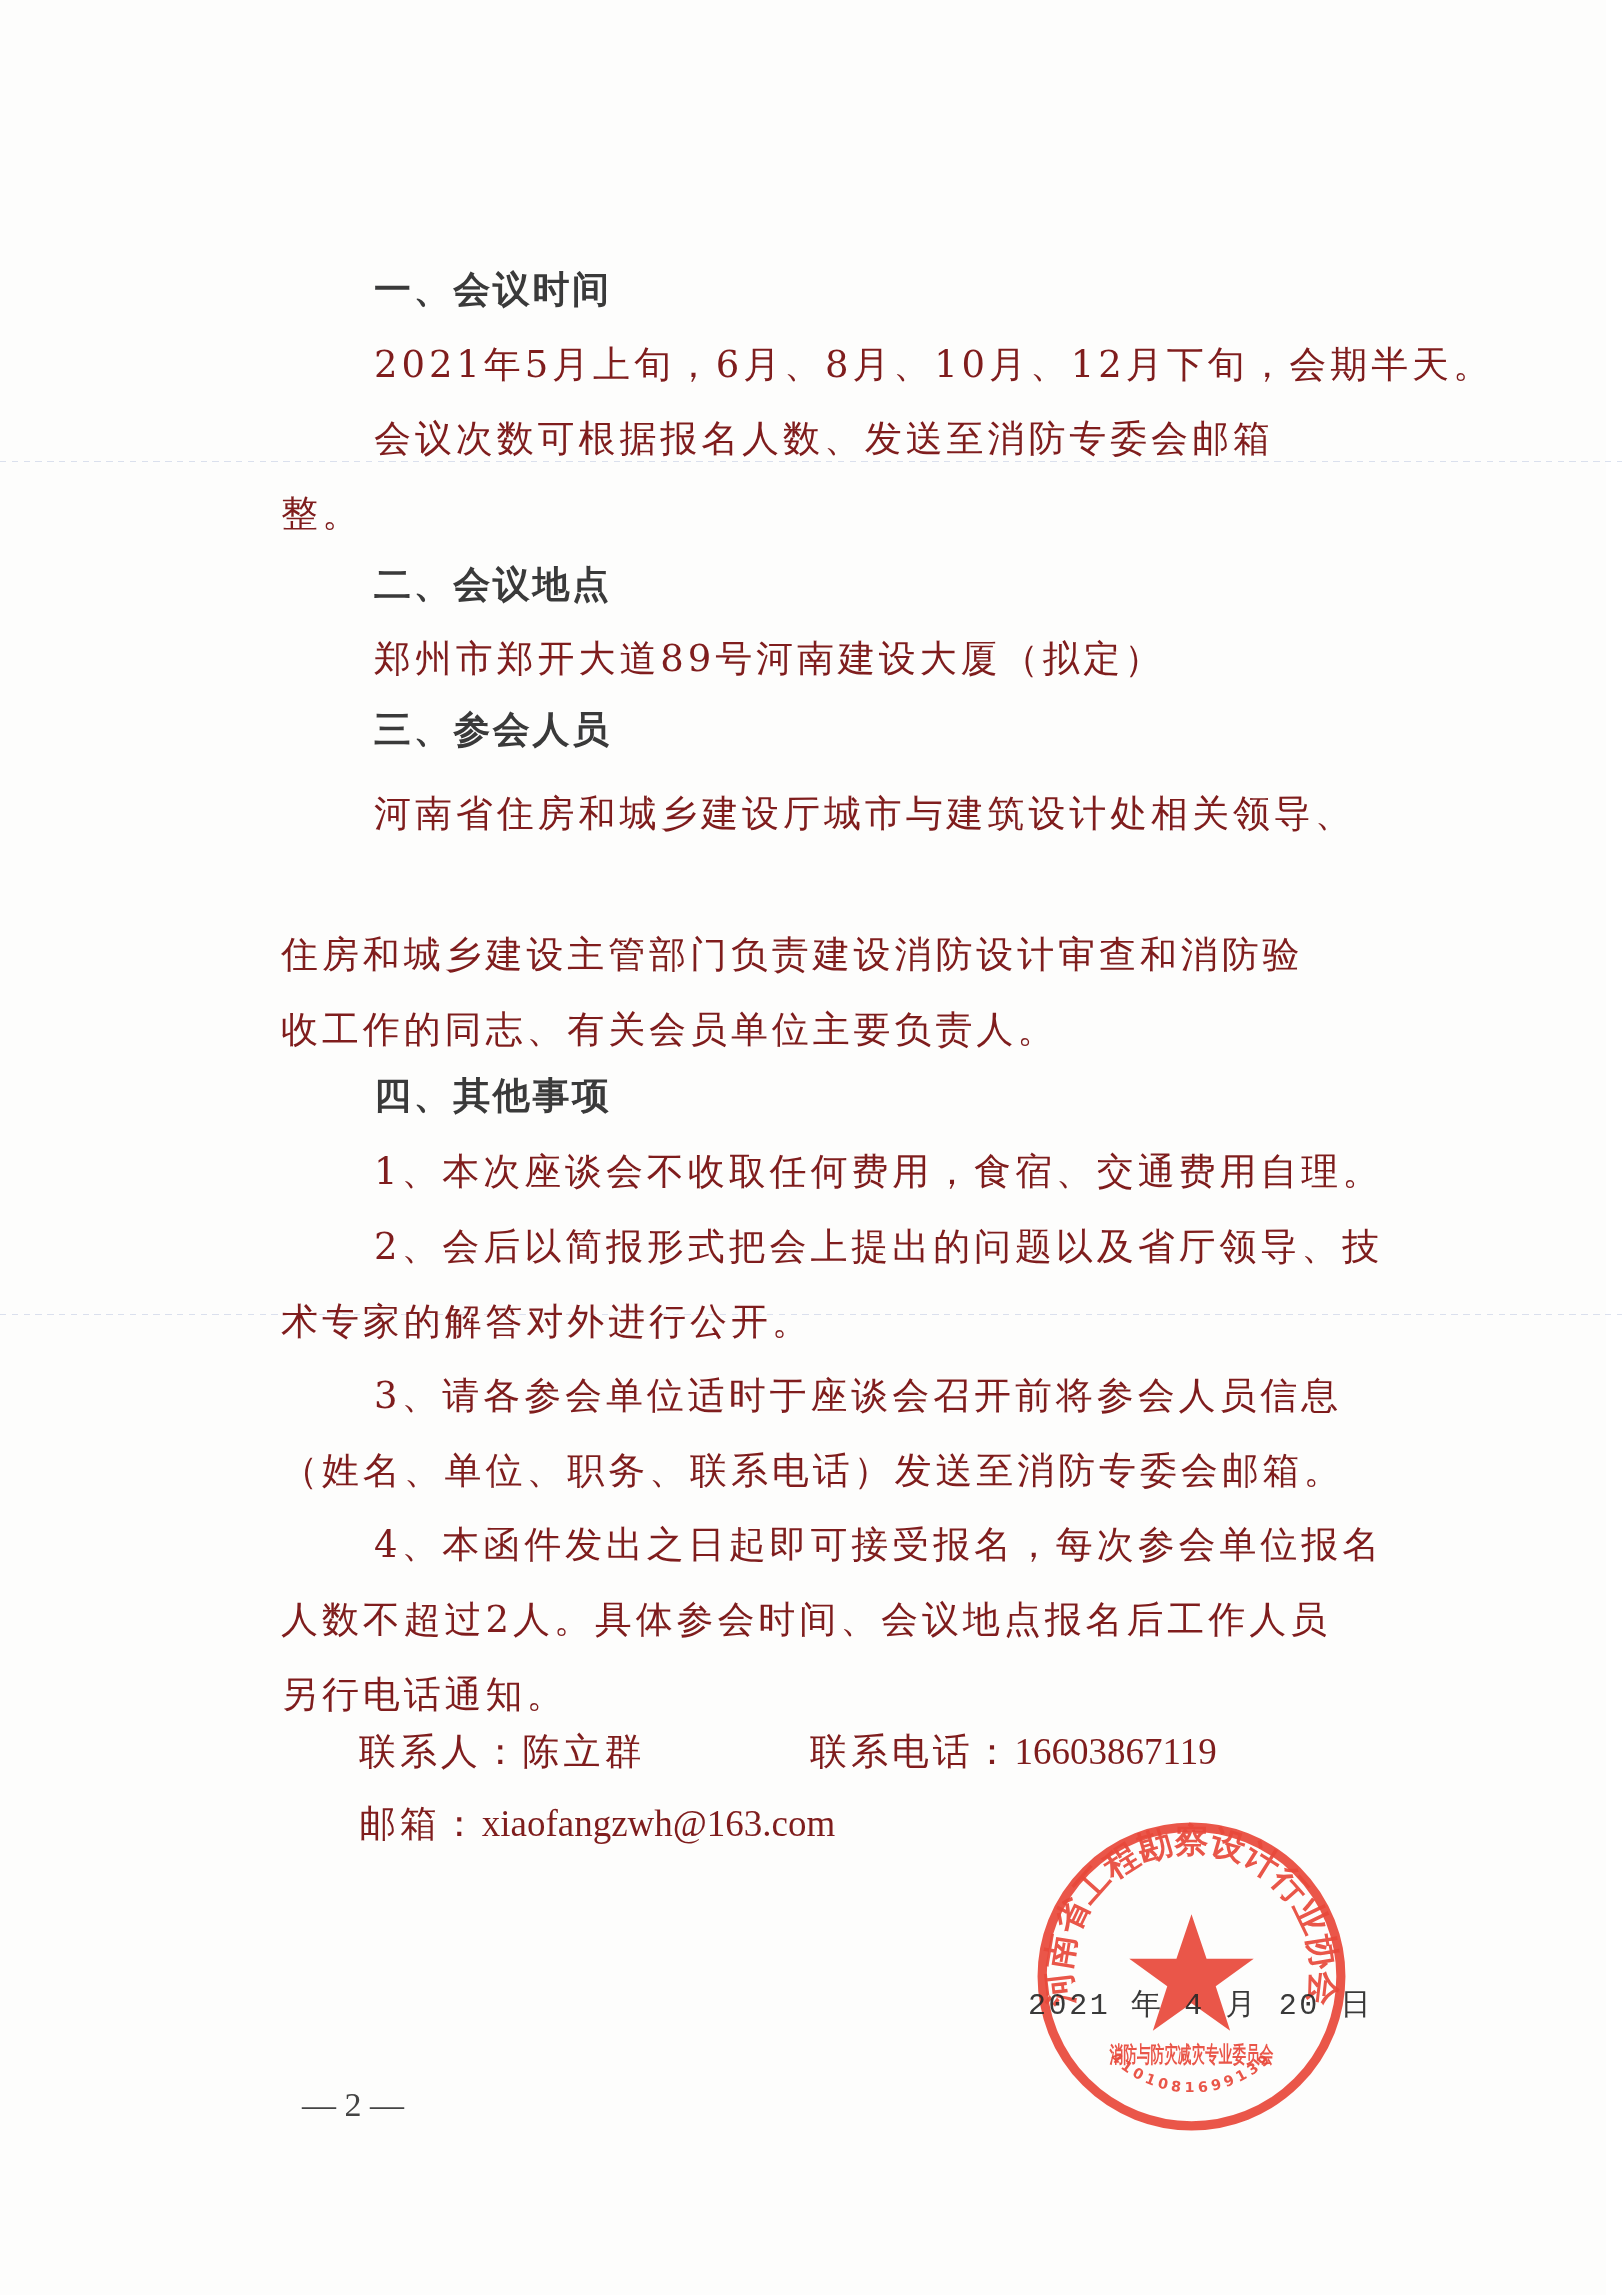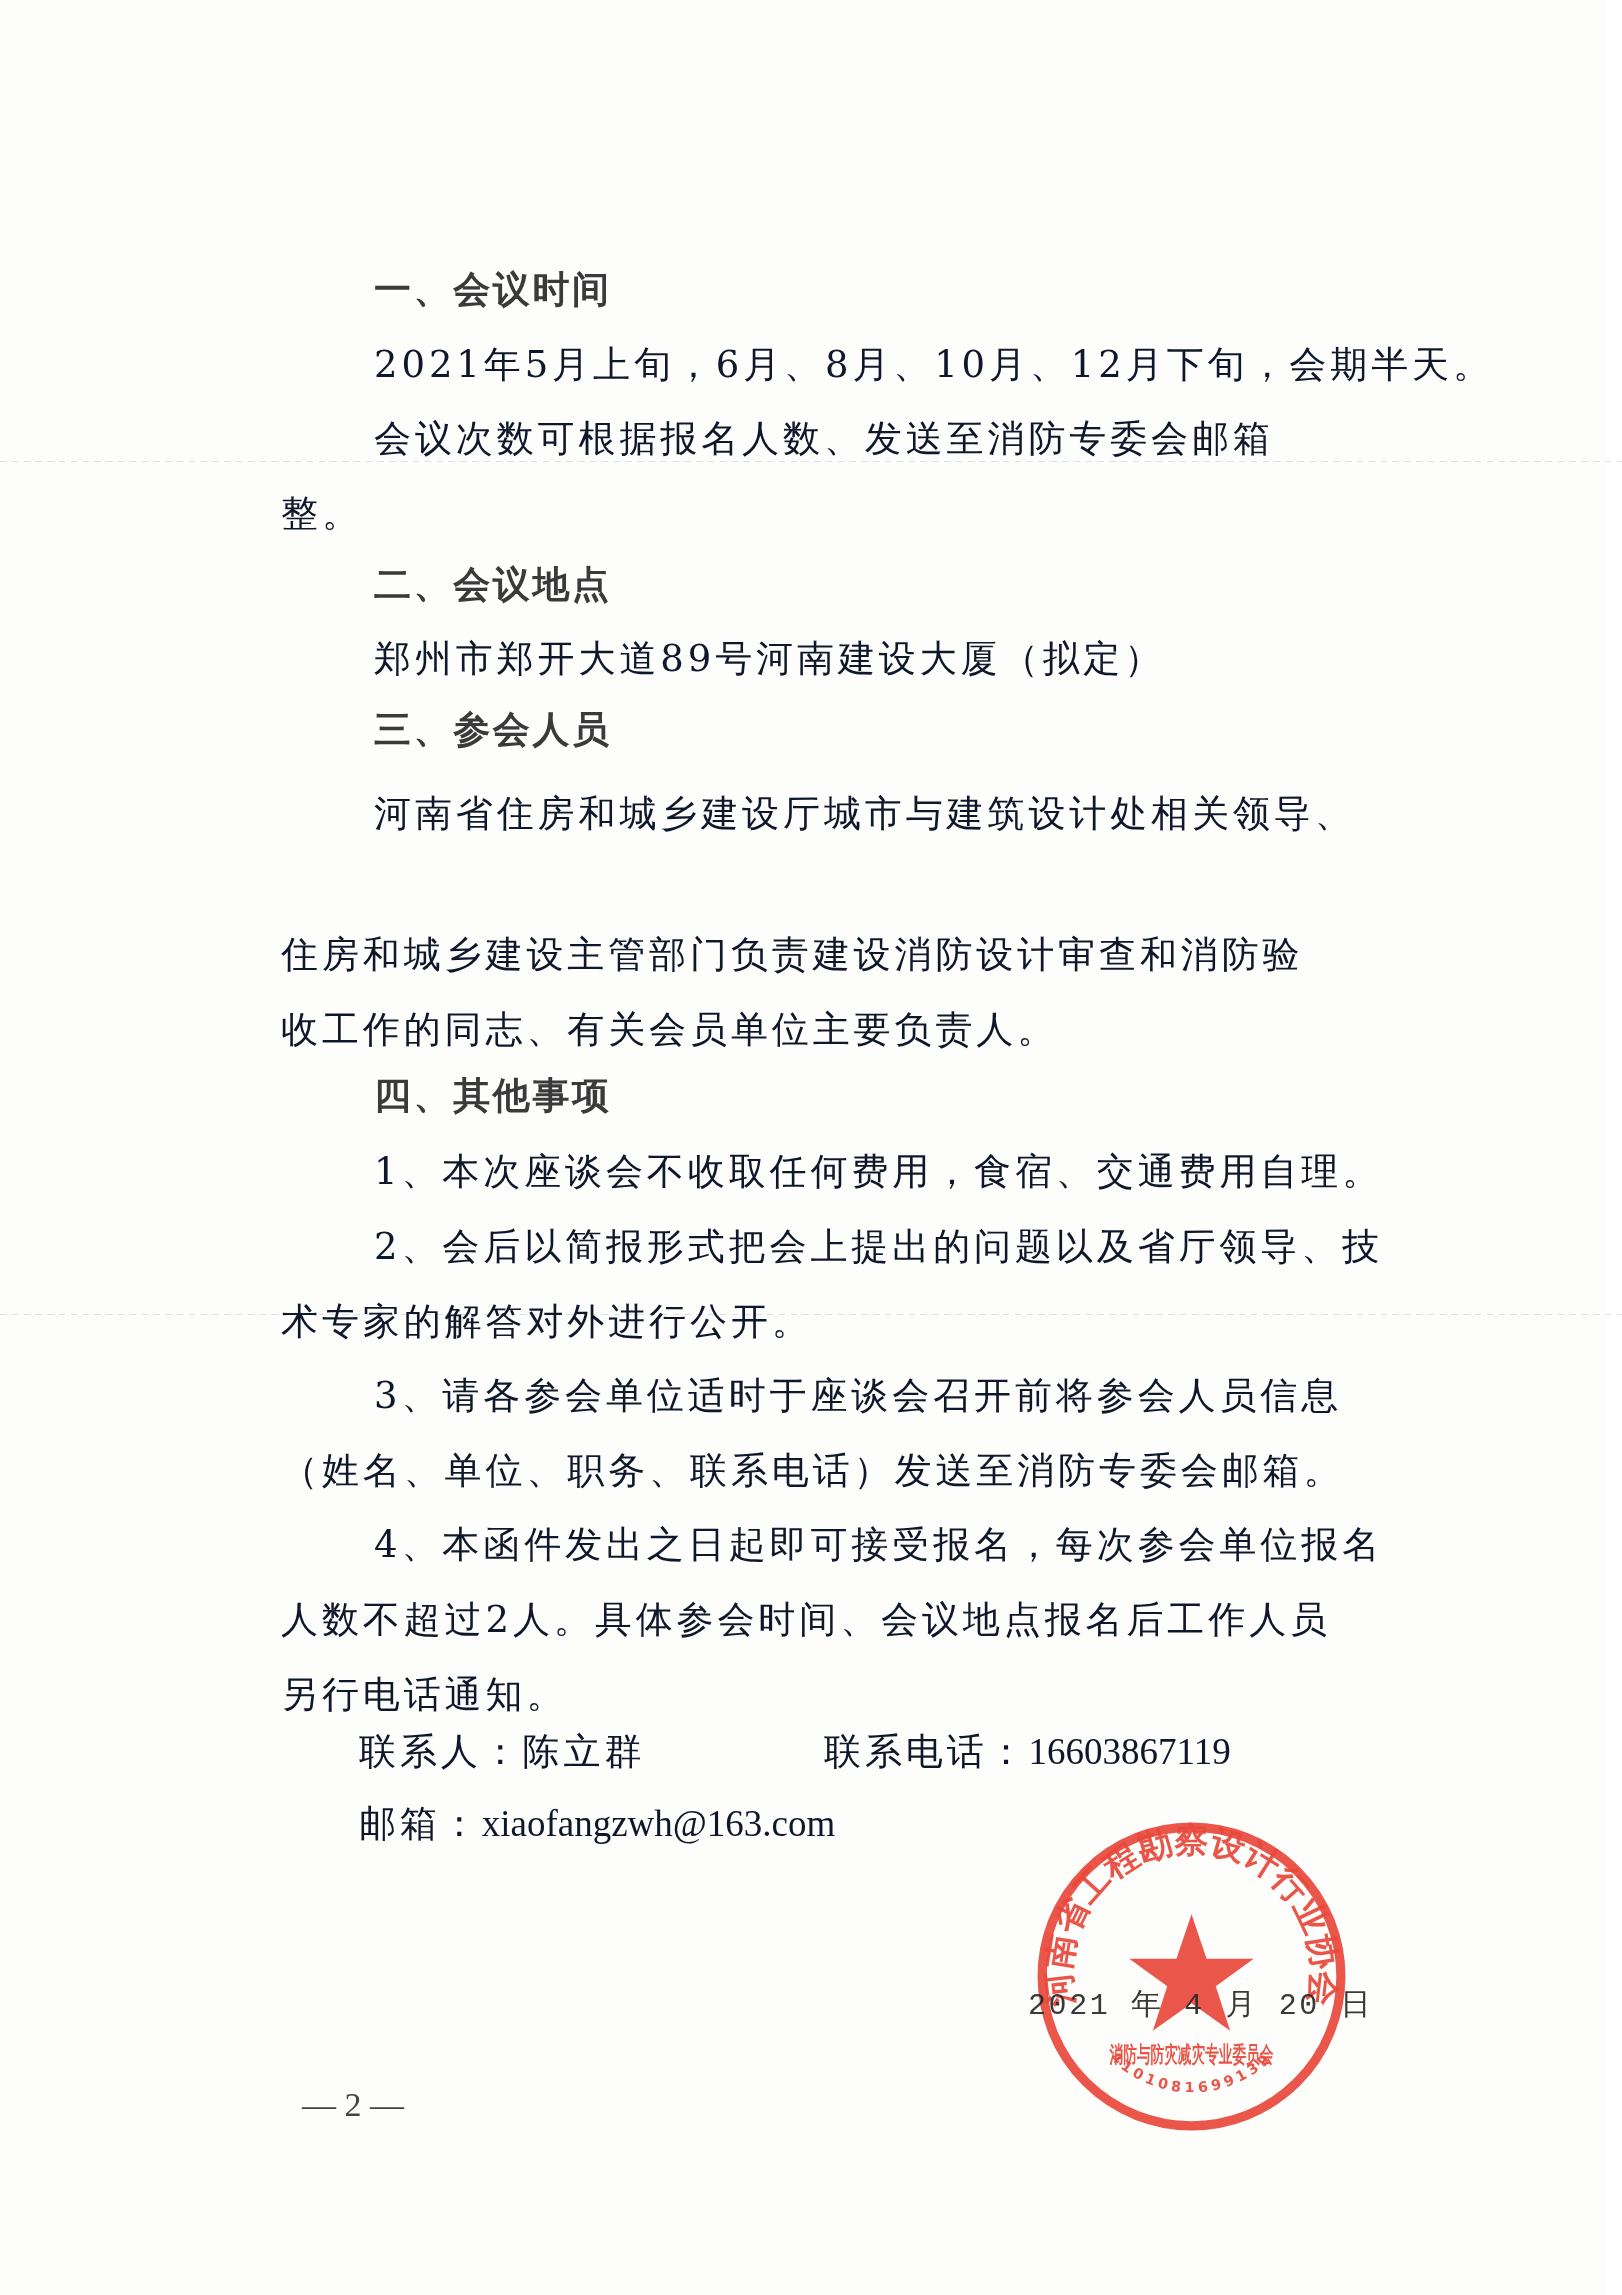--- a/index.html
+++ b/index.html
@@ -22,21 +22,21 @@
       background: #fdfdfc;
     }
     .line {
       position: absolute;
       left: 281px;
       width: 1054px;
       font-size: 37px;
       line-height: 46px;
       white-space: nowrap;
       letter-spacing: 3.9px;
-      color: #0f172a;
+      color: #7f1d1d;
     }
     .indent { left: 374px; }
     .heading {
       left: 374px;
       font-family: "DejaVu Sans", "Liberation Sans", sans-serif;
       font-weight: bold;
       letter-spacing: 2.6px;
       color: #3a3a3a;
     }
     .scanline {
@@ -103,21 +103,21 @@
   <div class="line" style="top:1299px;">术专家的解答对外进行公开。</div>
   <div class="line indent" style="top:1373px;">3、请各参会单位适时于座谈会召开前将参会人员信息</div>
   <div class="line" style="top:1448px;">（姓名、单位、职务、联系电话）发送至消防专委会邮箱。</div>
   <div class="line indent" style="top:1522px;">4、本函件发出之日起即可接受报名，每次参会单位报名</div>
   <div class="line" style="top:1597px;">人数不超过2人。具体参会时间、会议地点报名后工作人员</div>
   <div class="line" style="top:1672px;">另行电话通知。</div>
 
   <div class="line indent" style="top:1729px; left:359px;">
     <span>联系人：</span><span>陈立群</span>
   </div>
-  <div class="line" style="top:1729px; left:810px; width:524px;margin-left:14px;">
+  <div class="line" style="top:1729px; left:810px; width:524px;">
     <span>联系电话：</span><span style="font-family:'Liberation Serif', serif; letter-spacing:0;">16603867119</span>
   </div>
   <div class="line" style="top:1801px; left:359px;">
     <span>邮箱：</span><span style="font-family:'Liberation Serif', serif; letter-spacing:0;">xiaofangzwh@163.com</span>
   </div>
 
   <svg class="seal" viewBox="0 0 490 490">
     <defs>
       <path id="sealTopArc" d="M 70 300 A 185 185 0 1 1 420 300"></path>
       <path id="sealBottomArc" d="M 100 345 A 175 175 0 0 0 390 345"></path>

